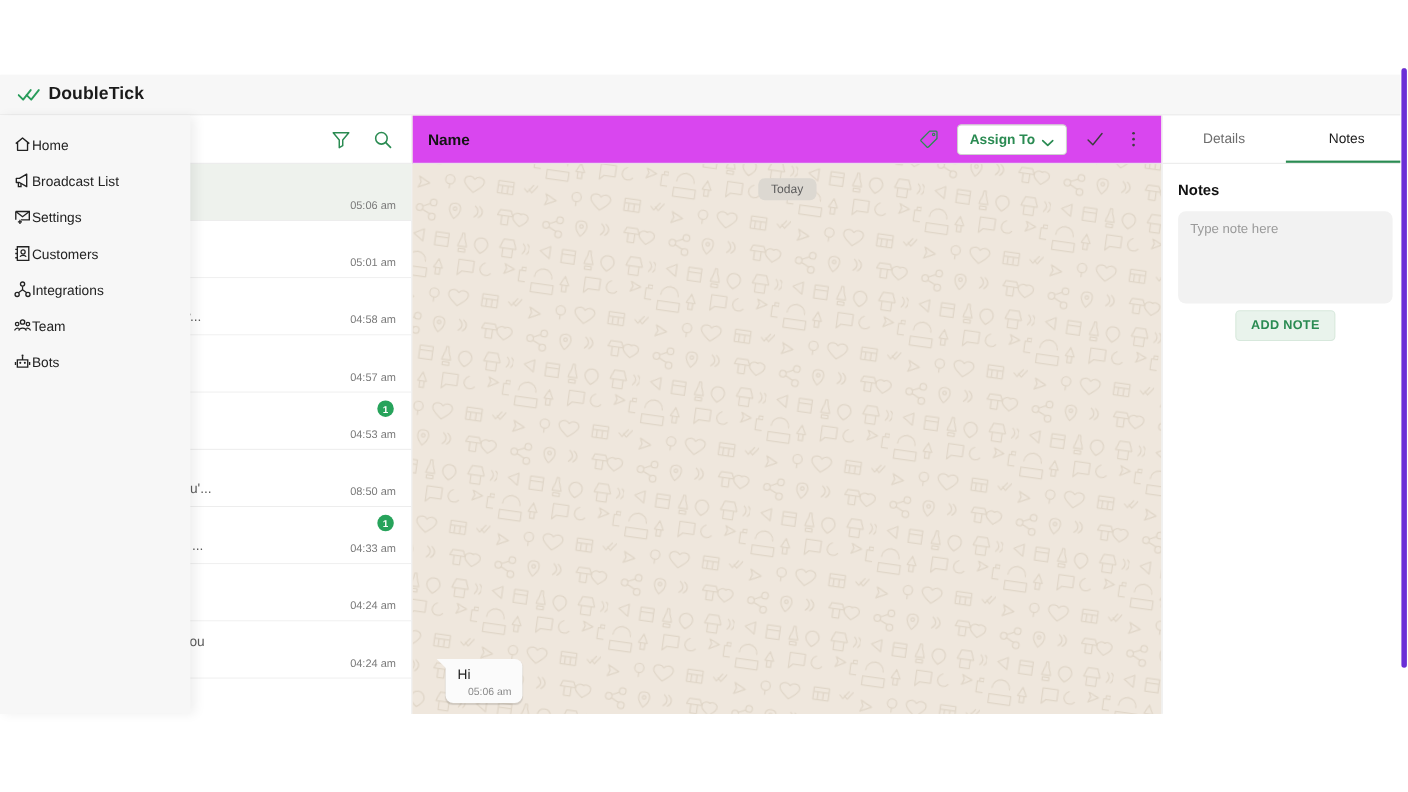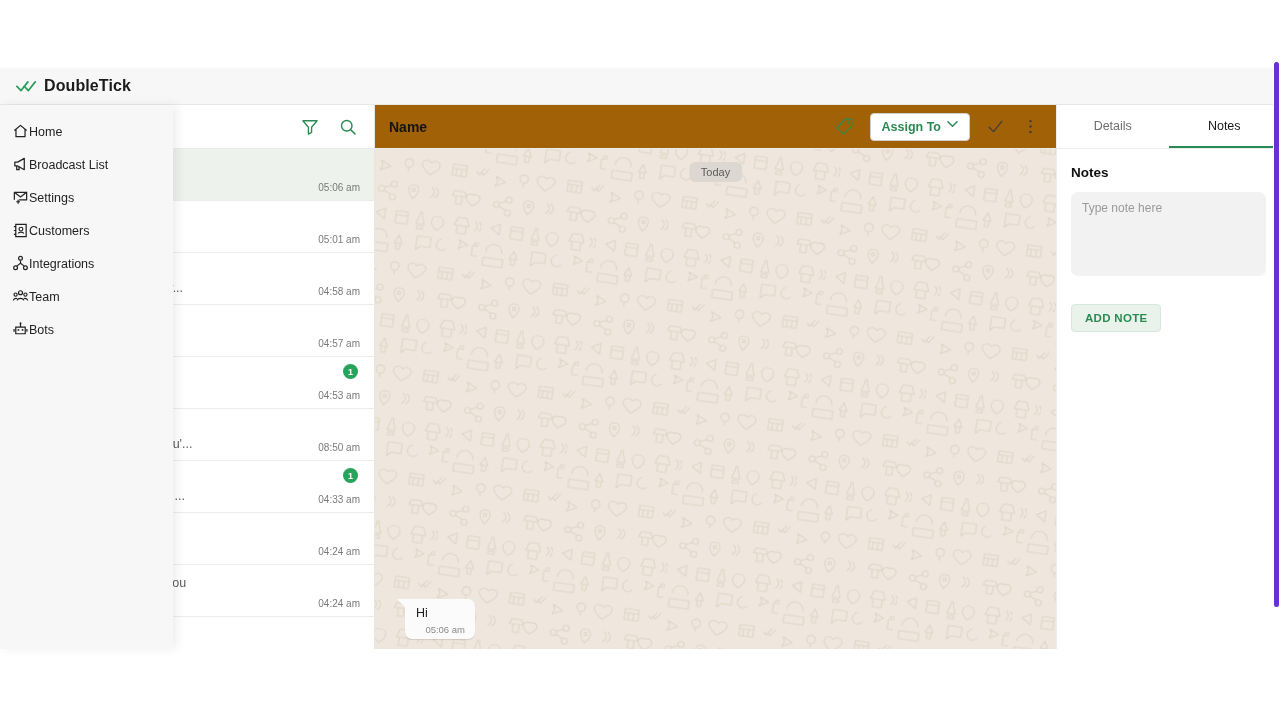--- a/index.html
+++ b/index.html
@@ -106,34 +106,34 @@
   .side-label { font-size:12.5px; color:#232323; white-space:nowrap; }
 
   
   .col-chat {
     position:absolute; left:375px; top:105px;
     width:681px; height:544px;
     background:#efe7dd;
     overflow:hidden;
   }
   .chat-topbar {
-    position:relative; height:44px; background:#a16207;
+    position:relative; height:44px; background:#d946ef;
     border-bottom:1px solid #ececec;
     display:flex; align-items:center;
     padding: 0 16px 0 14px;
   }
   .chat-name { font-size:14px; font-weight:bold; color:#141414; }
   .topbar-right {
     margin-left:auto; display:flex; align-items:center; gap:16px;
   }
   .assign-btn {
     border:1px solid #cfcfcf; border-radius:4px;
     background:#fff; color:#2a8b52;
     font-size:12.5px; font-weight:bold;
-    padding: 6px 11px; display:flex; align-items:flex-start; gap:6px;
+    padding: 6px 11px; display:flex; align-items:flex-end; gap:6px;
     cursor:pointer; font-family:"Liberation Sans", sans-serif;
   }
   .tb-ico { width:19px; height:19px; display:block; cursor:pointer; }
 
   .chat-canvas {
     position:relative; height:500px;
     background-color:#efe7dd;
     overflow:hidden;
   }
   .daypill {
@@ -173,21 +173,21 @@
   .tab.active { color:#1b1b1b; border-bottom-color:#2a8b52; }
   .notes-body { padding:16px 14px 0 14px; }
   .notes-title { font-size:13.5px; font-weight:bold; color:#111; }
   .note-box {
     margin-top:12px; height:84px;
     background:#f2f2f2; border-radius:7px;
     padding:9px 11px;
     font-size:12px; color:#9a9a9a;
     cursor:text;
   }
-  .add-note-row { display:flex; justify-content:flex-start; margin-top:28px; }
+  .add-note-row { display:flex; justify-content:center; margin-top:6px; }
   .add-note-btn {
     background:#e9f3ec; color:#2a8b52;
     border:1px solid #d7e8dc; border-radius:4px;
     font-size:11.5px; font-weight:bold; letter-spacing:0.3px;
     padding:7px 13px; cursor:pointer;
     font-family:"Liberation Sans", sans-serif;
   }
 
   
   .scrollbar-track {

